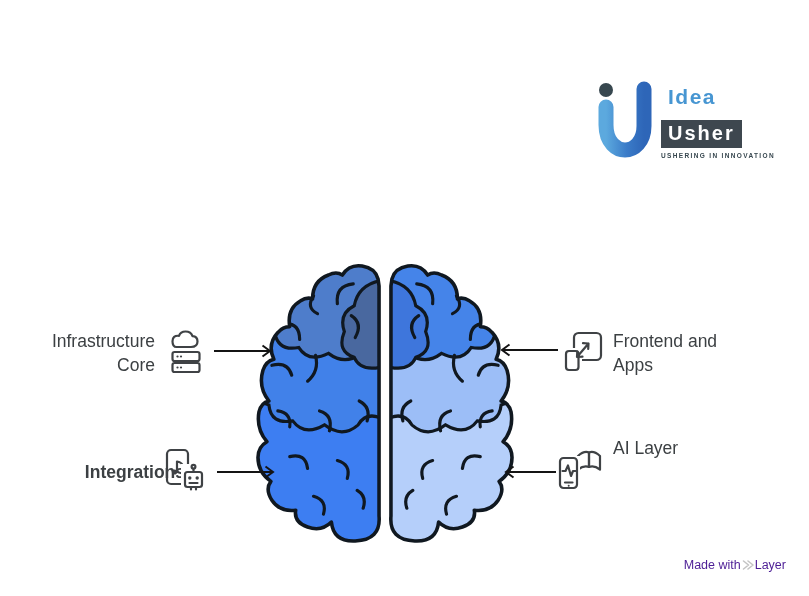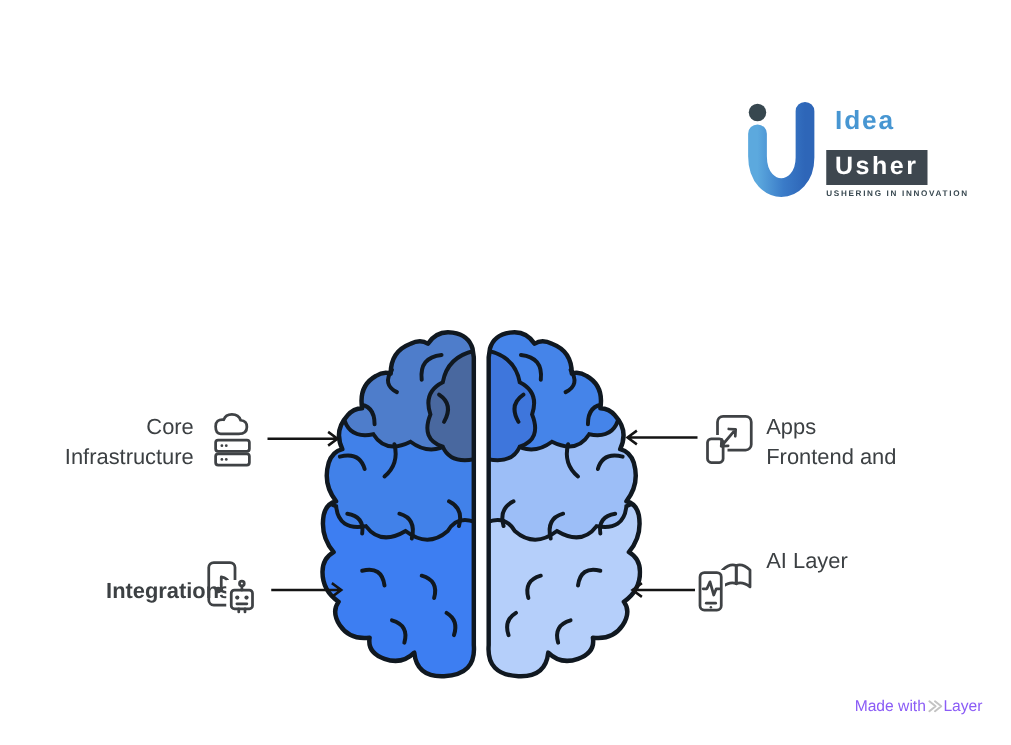--- a/index.html
+++ b/index.html
@@ -26,21 +26,21 @@
   .arrow{position:absolute;}
   .arrow path{stroke:#141414;stroke-width:2;fill:none;}
 
   
   .brain{position:absolute;left:256px;top:262px;}
   .band{stroke:#101820;stroke-width:3.2;}
   .gyri path{stroke:#101820;stroke-width:3.2;fill:none;stroke-linecap:round;}
   .outline{fill:none;stroke:#101820;stroke-width:3.6;stroke-linejoin:round;}
 
   
-  .made-with{position:absolute;right:23px;top:558px;display:flex;align-items:center;gap:0;color:#8b5cf6;font-size:12.5px;}
+  .made-with{position:absolute;right:23px;top:558px;display:flex;align-items:center;gap:0;color:#4c1d95;font-size:12.5px;}
   .napkin-glyph path{stroke:#C3C3C3;stroke-width:1.6;fill:none;stroke-linecap:round;stroke-linejoin:round;}
 </style>
 </head>
 <body>
 
 <div id="stage">
 
   <div class="logo">
     <svg width="58" height="78" viewBox="0 0 58 78">
       <defs>
@@ -123,22 +123,22 @@
           <path d="M 82 200 Q 96 204 92 218"></path>
           <path d="M 58 236 Q 72 240 68 254"></path>
           <path d="M 102 230 Q 112 236 108 248"></path>
         </g>
       </g>
       <use href="#hemiShape" class="outline"></use>
     </g>
   </svg>
 
   <div class="dlabel right-align" style="right:654px;top:329px;">
+    <span>Infrastructure</span>
     <span>Core</span>
-    <span>Infrastructure</span>
   </div>
   <div class="icon" style="left:166px;top:330px;">
     <svg width="40" height="44" viewBox="0 0 40 44">
       <path class="ic" d="M 10.5 17 H 25 Q 31.5 17 31.5 11.5 Q 31.5 6.5 26.5 6.2 Q 25 1.5 19.5 1.5 Q 14.5 1.5 13 5.8 Q 6.5 5.2 6.5 11.2 Q 6.5 17 10.5 17 Z"></path>
       <rect class="ic" x="6.5" y="22" width="27" height="9" rx="2"></rect>
       <rect class="ic" x="6.5" y="33" width="27" height="9" rx="2"></rect>
       <circle class="icf" cx="11.5" cy="26.5" r="1.1"></circle>
         <circle class="icf" cx="15" cy="26.5" r="1.1"></circle>
       <circle class="icf" cx="11.5" cy="37.5" r="1.1"></circle>
         <circle class="icf" cx="15" cy="37.5" r="1.1"></circle>
@@ -180,22 +180,22 @@
   </div>
   <div class="icon" style="left:563px;top:331px;">
     <svg width="40" height="42" viewBox="0 0 40 42">
       <rect class="ic" x="11" y="2" width="27" height="27" rx="4.5"></rect>
       <rect x="0" y="17" width="19" height="25" fill="#ffffff" stroke="none"></rect>
       <rect class="ic" x="3" y="20" width="12.5" height="19" rx="3"></rect>
       <path class="ic" d="M25.5 12.5 L14 26 M20 12.2 L25.5 12.5 L25.2 18 M19.5 25.7 L14 26 L14.3 20.5"></path>
     </svg>
   </div>
   <div class="dlabel" style="left:613px;top:329px;">
+    <span>Frontend and</span>
     <span>Apps</span>
-    <span>Frontend and</span>
   </div>
 
   <div class="arrow" style="left:501px;top:465px;">
     <svg width="62" height="14" viewBox="0 0 62 14">
         <path d="M61 7 H5 M12.5 1.5 L5 7 L12.5 12.5"></path>
       </svg>
   </div>
   <div class="icon" style="left:554px;top:447px;">
     <svg width="48" height="44" viewBox="0 0 48 44">
       <path class="ic" d="M24 9 Q30 3.5 35 5.5 V20 Q30 18 24 22.5 Z"></path>

